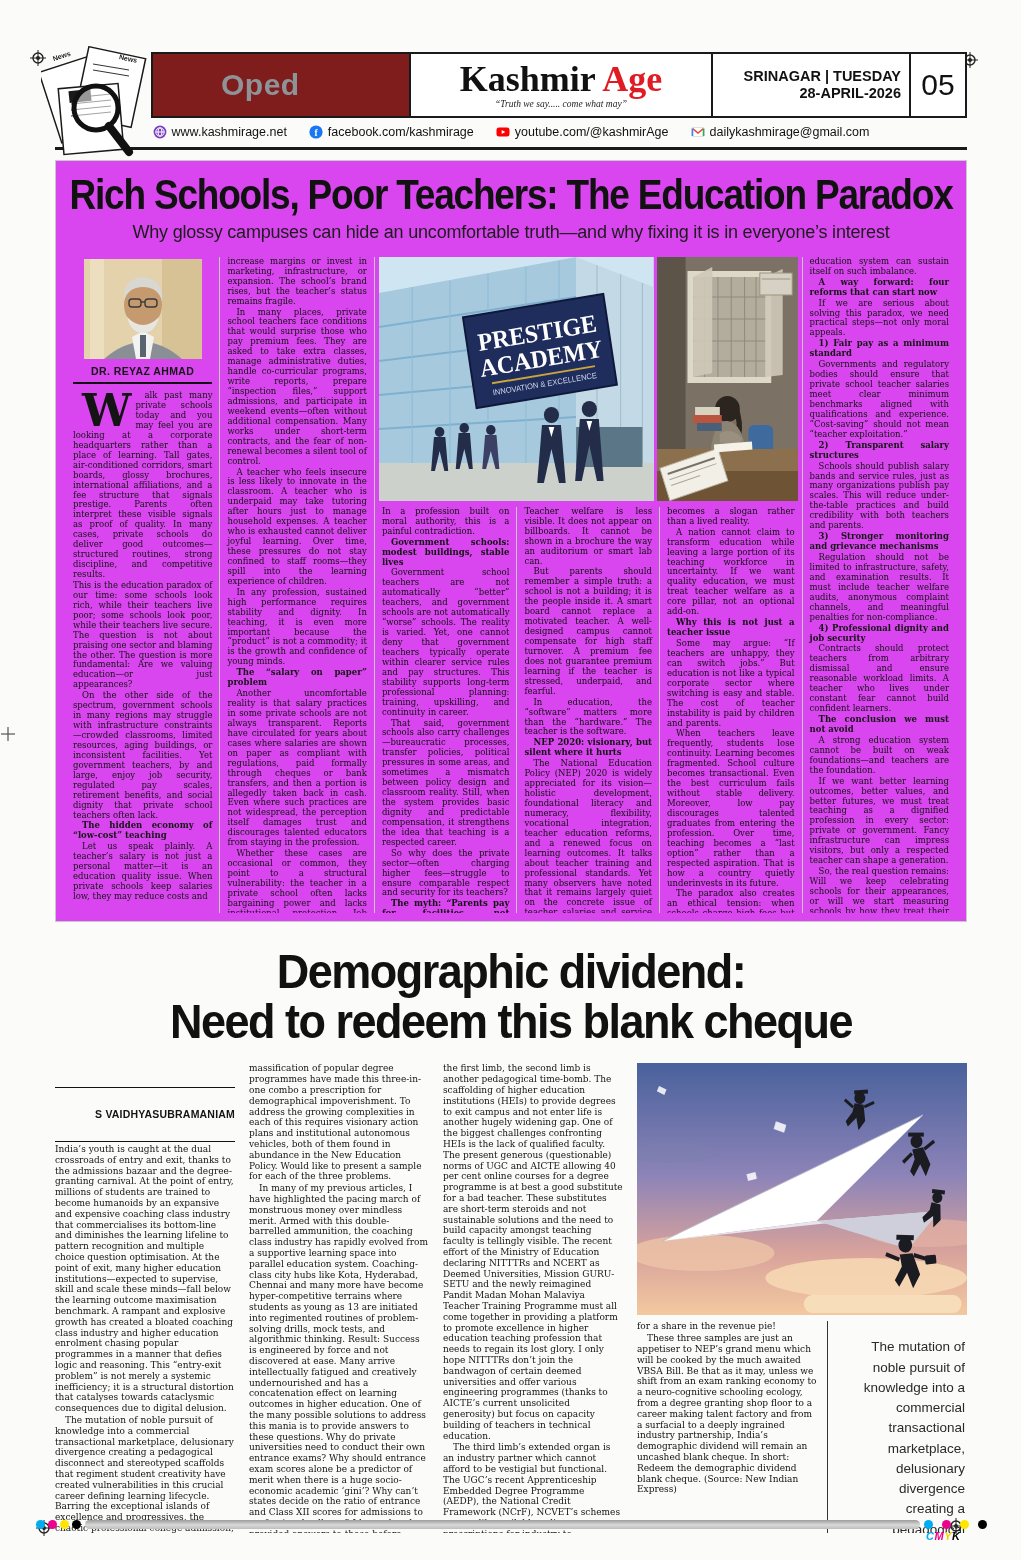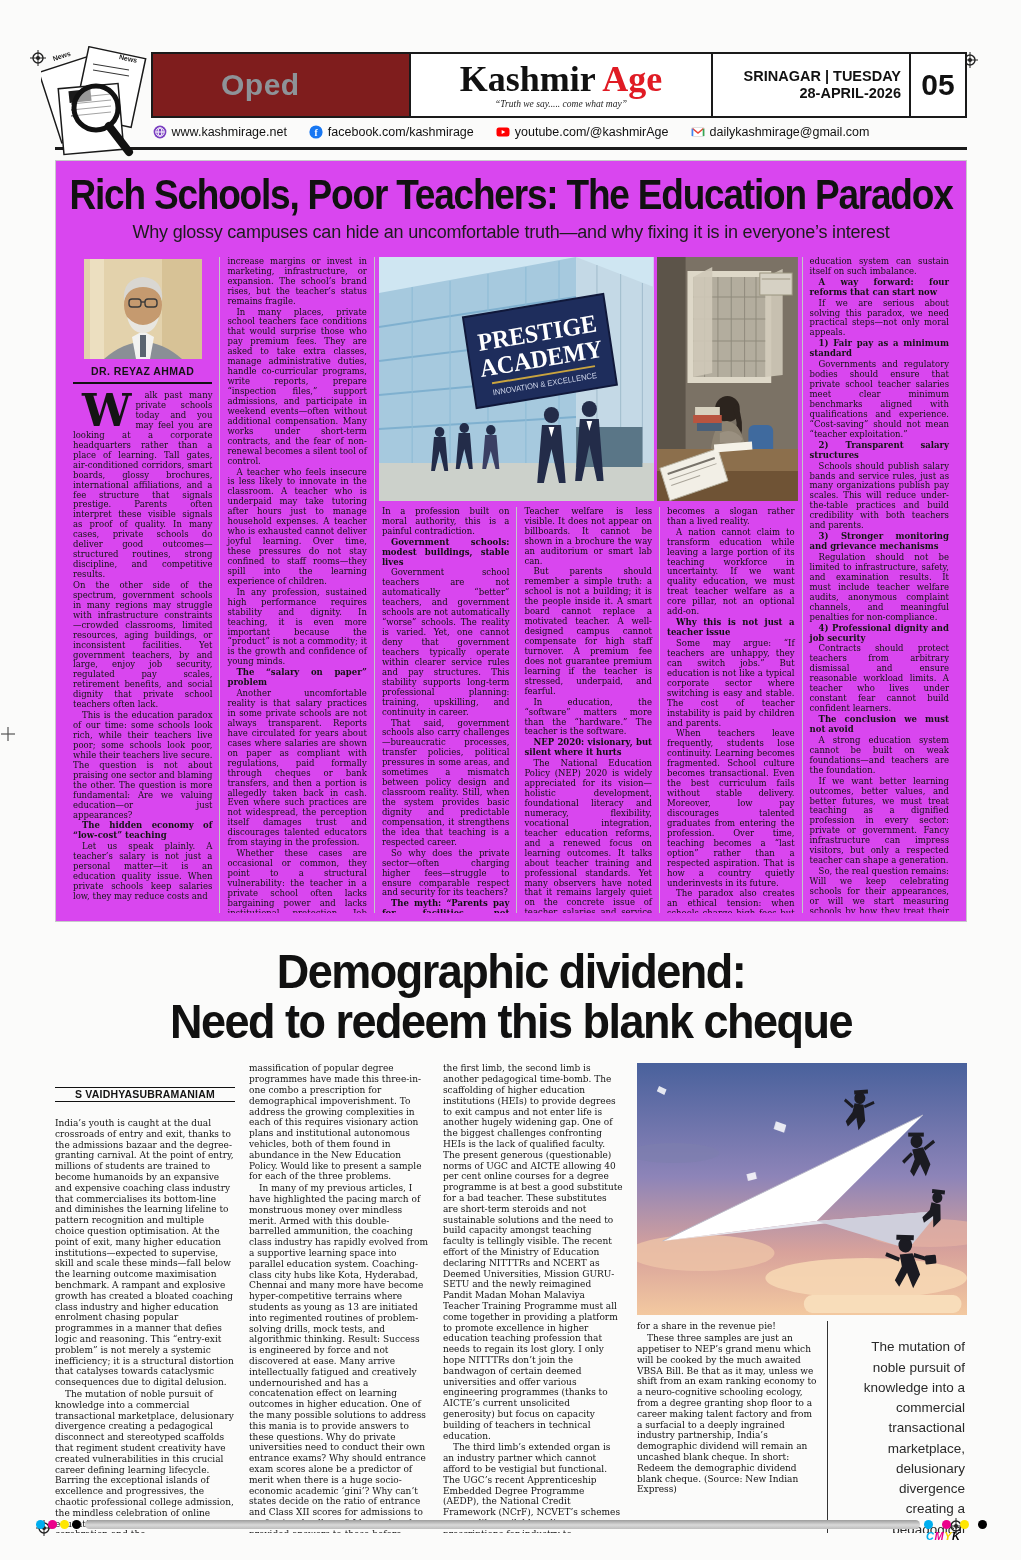--- a/index.html
+++ b/index.html
@@ -23,21 +23,21 @@
   .header-boxes{display:flex;margin-left:96px;border:2px solid #1a1a1a;height:62px;background:#fff;}
   .oped-box{flex:1;background:#7f1d1d;display:flex;align-items:center;padding-left:68px;}
   .oped-label{font-size:30px;font-weight:bold;color:#8e9398;letter-spacing:.5px;}
   .masthead-box{width:300px;border-left:2px solid #1a1a1a;border-right:2px solid #1a1a1a;
     display:flex;flex-direction:column;align-items:center;justify-content:center;}
   .masthead-title{font-family:"Liberation Serif",serif;font-weight:bold;font-size:36px;line-height:1;}
   .masthead-title .red{color:#e01b24;}
   .masthead-tagline{font-family:"Liberation Serif",serif;font-style:italic;font-size:9.5px;margin-top:2px;color:#222;}
   .date-box{width:188px;border-right:2px solid #1a1a1a;display:flex;flex-direction:column;justify-content:center;
     align-items:flex-end;padding-right:8px;font-weight:bold;font-size:14.5px;line-height:1.15;}
-  .num-box{width:54px;display:flex;align-items:center;justify-content:center;font-size:30px;font-weight:700;}
+  .num-box{width:54px;display:flex;align-items:center;justify-content:center;font-size:30px;font-weight:400;}
   .contact-strip{display:flex;justify-content:center;gap:22px;align-items:center;height:28px;font-size:12.5px;color:#111;}
   .contact-item{display:flex;align-items:center;gap:5px;}
   .contact-item .ic{width:14px;height:14px;display:inline-block;}
   .header-rule{height:3px;background:#1a1a1a;margin-top:1px;}
 
   
   .article1{margin-top:10px;background:#d946ef;border:1px solid #c7c9cb;padding:12px 10px 8px;}
   .a1-headline{text-align:center;font-size:37px;font-weight:900;letter-spacing:-1.2px;
     transform:scaleY(1.15);transform-origin:top;line-height:1.05;}
   .a1-sub{text-align:center;font-size:18px;margin-top:10px;color:#1c1c1c;letter-spacing:-0.2px;}
@@ -61,22 +61,22 @@
   .dropcap{float:left;font-size:44px;line-height:.78;font-weight:bold;padding:3px 4px 0 0;font-family:"DejaVu Serif",serif;}
 
   
   .article2{margin-top:26px;}
   .a2-headline{text-align:center;font-size:45px;font-weight:900;letter-spacing:-1.5px;line-height:1.04;
     transform:scaleY(1.06);transform-origin:top;}
   .a2-body{display:flex;margin-top:22px;height:470px;overflow:hidden;}
   .a2col{width:180px;padding-right:14px;font-family:"DejaVu Serif",serif;font-size:9px;line-height:1.2;color:#141414;overflow:hidden;}
   .a2col .para:not(:first-child){text-indent:10px;}
   .a2col1-inner{margin-top:24px;}
-  .byline{font-weight:bold;font-size:10.5px;text-align:center;border-top:1.5px solid #111;border-bottom:1.5px solid #111;
-    padding:0 0;margin-bottom:16px;font-family:"Liberation Sans",sans-serif;letter-spacing:.2px;}
+  .byline{font-weight:bold;font-size:10.5px;text-align:right;border-top:1.5px solid #111;border-bottom:1.5px solid #111;
+    padding:20px 0;margin-bottom:2px;font-family:"Liberation Sans",sans-serif;letter-spacing:.2px;}
   .a2-right{flex:1;display:flex;flex-direction:column;overflow:hidden;}
   .illustration{height:252px;overflow:hidden;}
   .illustration svg{display:block;width:100%;height:100%;}
   .a2-bottom{display:flex;flex:1;margin-top:6px;overflow:hidden;gap:12px;}
   .a2-cont{width:180px;padding-right:10px;border-right:1.5px solid #333;
     font-family:"DejaVu Serif",serif;font-size:9px;line-height:1.2;overflow:hidden;}
   .a2-cont .para:not(:first-child){text-indent:10px;}
   .pullquote{flex:1;padding:16px 2px 0 12px;font-size:13.5px;line-height:1.5;text-align:right;color:#2a2a2a;}
 
   
@@ -227,22 +227,22 @@
               <path d="M40 42 q-2 -22 19 -24 q21 2 19 24 q-4 -14 -19 -14 q-15 0 -19 14z" fill="#d9d7d2"></path>
               <path d="M43 58 q16 16 32 0 q-4 16 -16 16 q-12 0 -16 -16z" fill="#e8e6e0"></path>
               <rect x="45" y="40" width="12" height="8" rx="3" fill="none" stroke="#3a3a3a" stroke-width="1.4"></rect>
               <rect x="61" y="40" width="12" height="8" rx="3" fill="none" stroke="#3a3a3a" stroke-width="1.4"></rect>
               <line x1="57" y1="43" x2="61" y2="43" stroke="#3a3a3a" stroke-width="1.4"></line>
             </svg>
             <div class="author-name">DR. REYAZ AHMAD</div>
           </div>
           <p class="para"><span class="dropcap">W</span><span>alk past many private schools today and you may feel you are looking at a corporate headquarters rather than a place of learning. Tall gates, air-conditioned corridors, smart boards, glossy brochures, international affiliations, and a fee structure that signals prestige. Parents often interpret these visible signals as proof of quality. In many cases, private schools do deliver good outcomes—structured routines, strong discipline, and competitive results.</span></p>
           <div>
+              <p class="para">This is the education paradox of our time: some schools look rich, while their teachers live poor; some schools look poor, while their teachers live secure. The question is not about praising one sector and blaming the other. The question is more fundamental: Are we valuing education—or just appearances?</p>
               <p class="para">On the other side of the spectrum, government schools in many regions may struggle with infrastructure constraints—crowded classrooms, limited resources, aging buildings, or inconsistent facilities. Yet government teachers, by and large, enjoy job security, regulated pay scales, retirement benefits, and social dignity that private school teachers often lack.</p>
-              <p class="para">This is the education paradox of our time: some schools look rich, while their teachers live poor; some schools look poor, while their teachers live secure. The question is not about praising one sector and blaming the other. The question is more fundamental: Are we valuing education—or just appearances?</p>
               <p class="para subhead">The hidden economy of “low-cost” teaching</p>
               <p class="para">Let us speak plainly. A teacher’s salary is not just a personal matter—it is an education quality issue. When private schools keep salaries low, they may reduce costs and</p>
             </div>
         </div>
 
         <div class="a1col colsep">
           <div>
               <p class="para">increase margins or invest in marketing, infrastructure, or expansion. The school’s brand rises, but the teacher’s status remains fragile.</p>
               <p class="para">In many places, private school teachers face conditions that would surprise those who pay premium fees. They are asked to take extra classes, manage administrative duties, handle co-curricular programs, write reports, prepare “inspection files,” support admissions, and participate in weekend events—often without additional compensation. Many works under short-term contracts, and the fear of non-renewal becomes a silent tool of control.</p>
               <p class="para">A teacher who feels insecure is less likely to innovate in the classroom. A teacher who is underpaid may take tutoring after hours just to manage household expenses. A teacher who is exhausted cannot deliver joyful learning. Over time, these pressures do not stay confined to staff rooms—they spill into the learning experience of children.</p>

